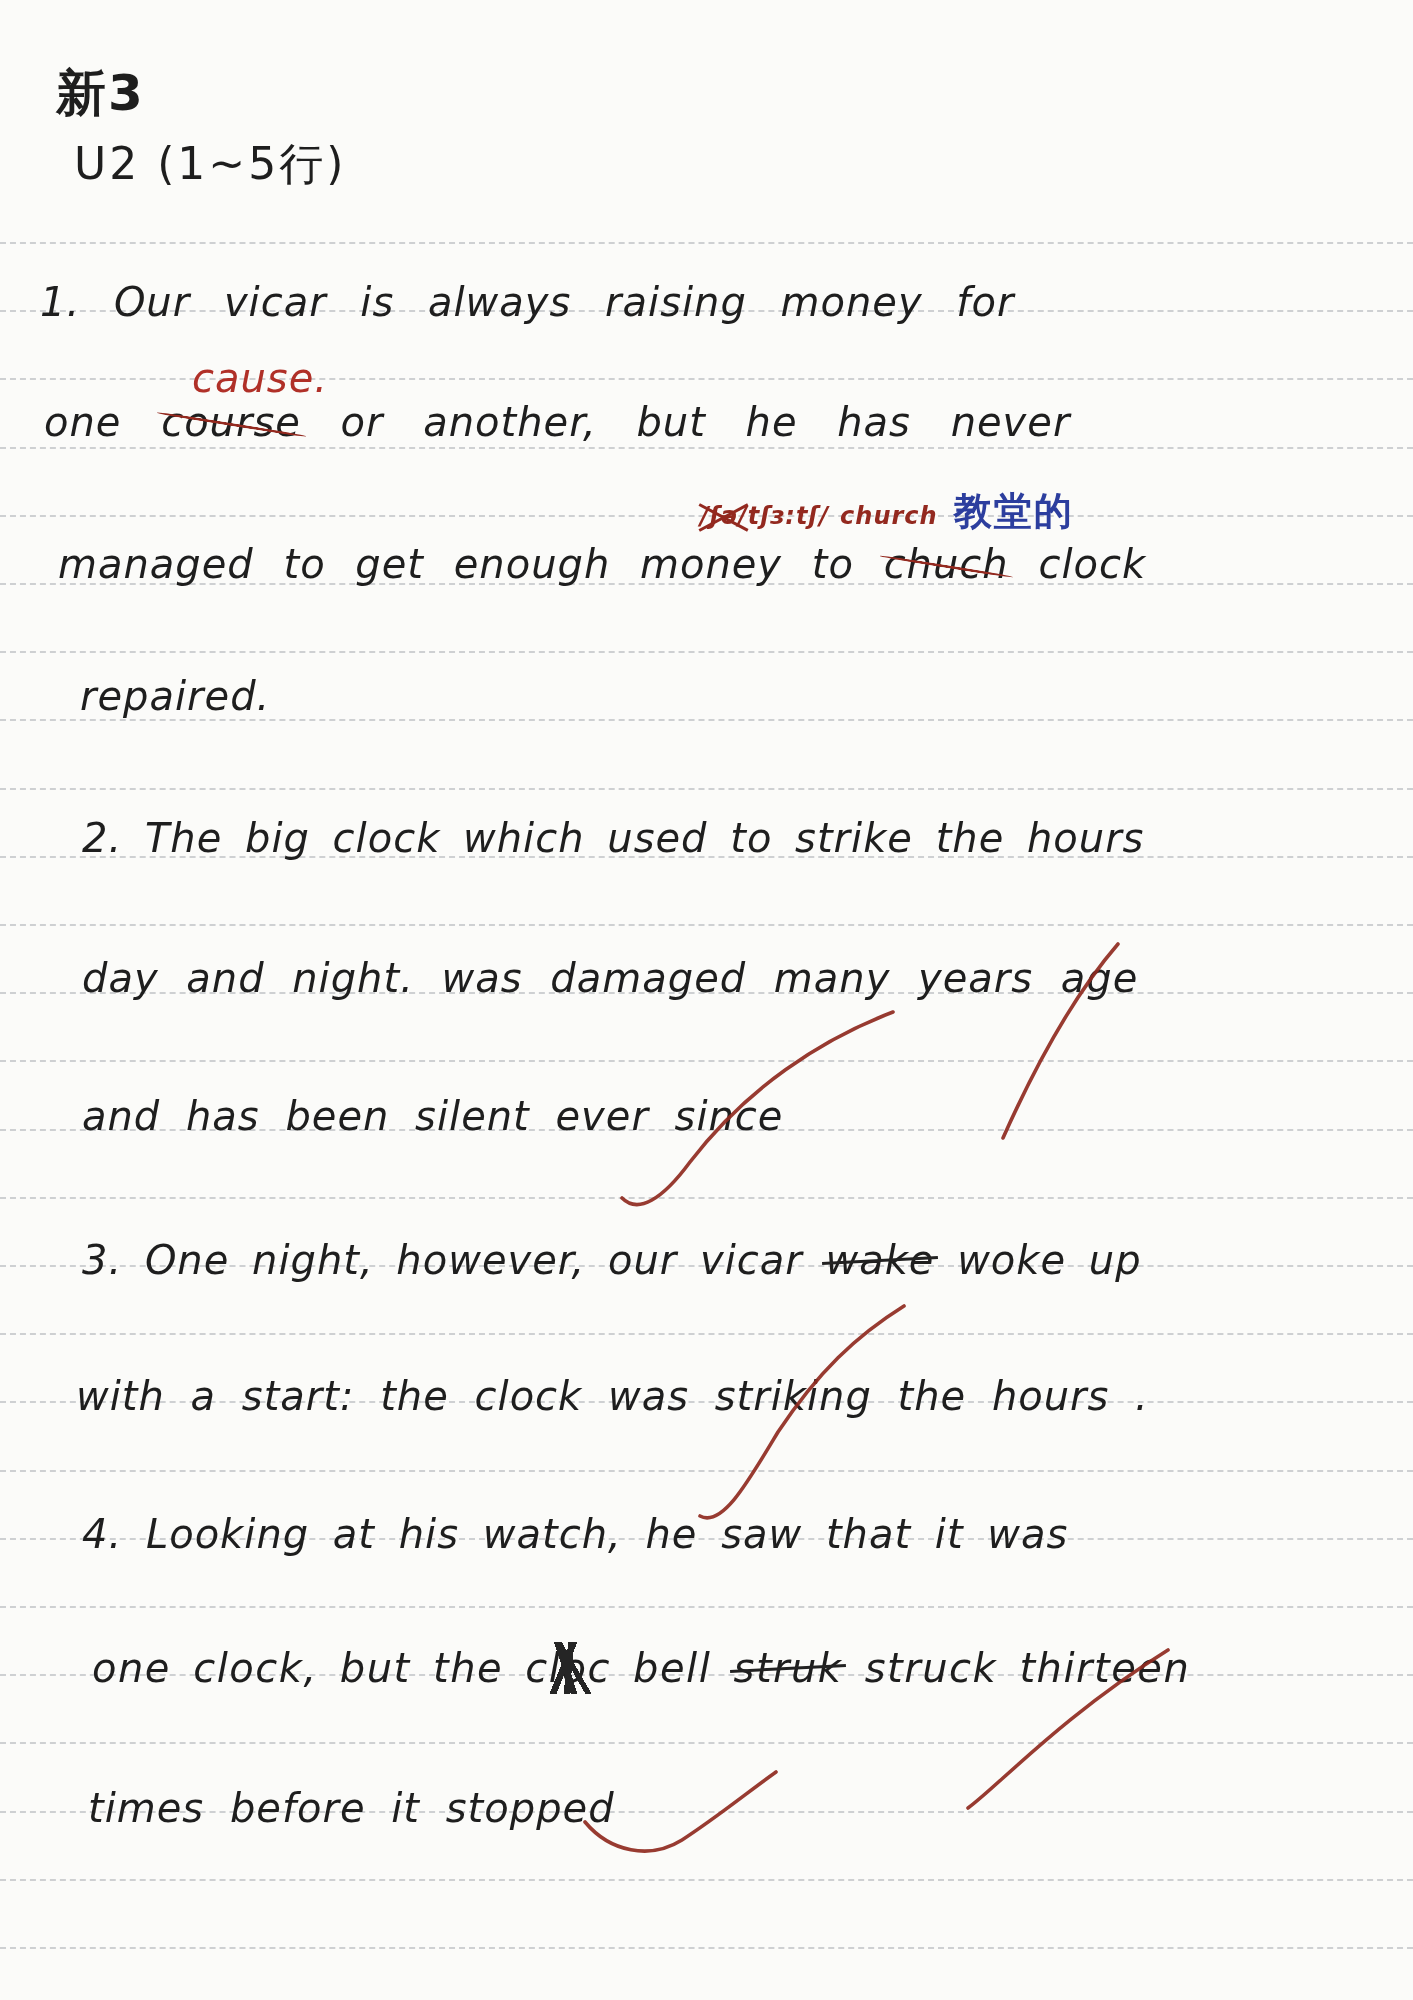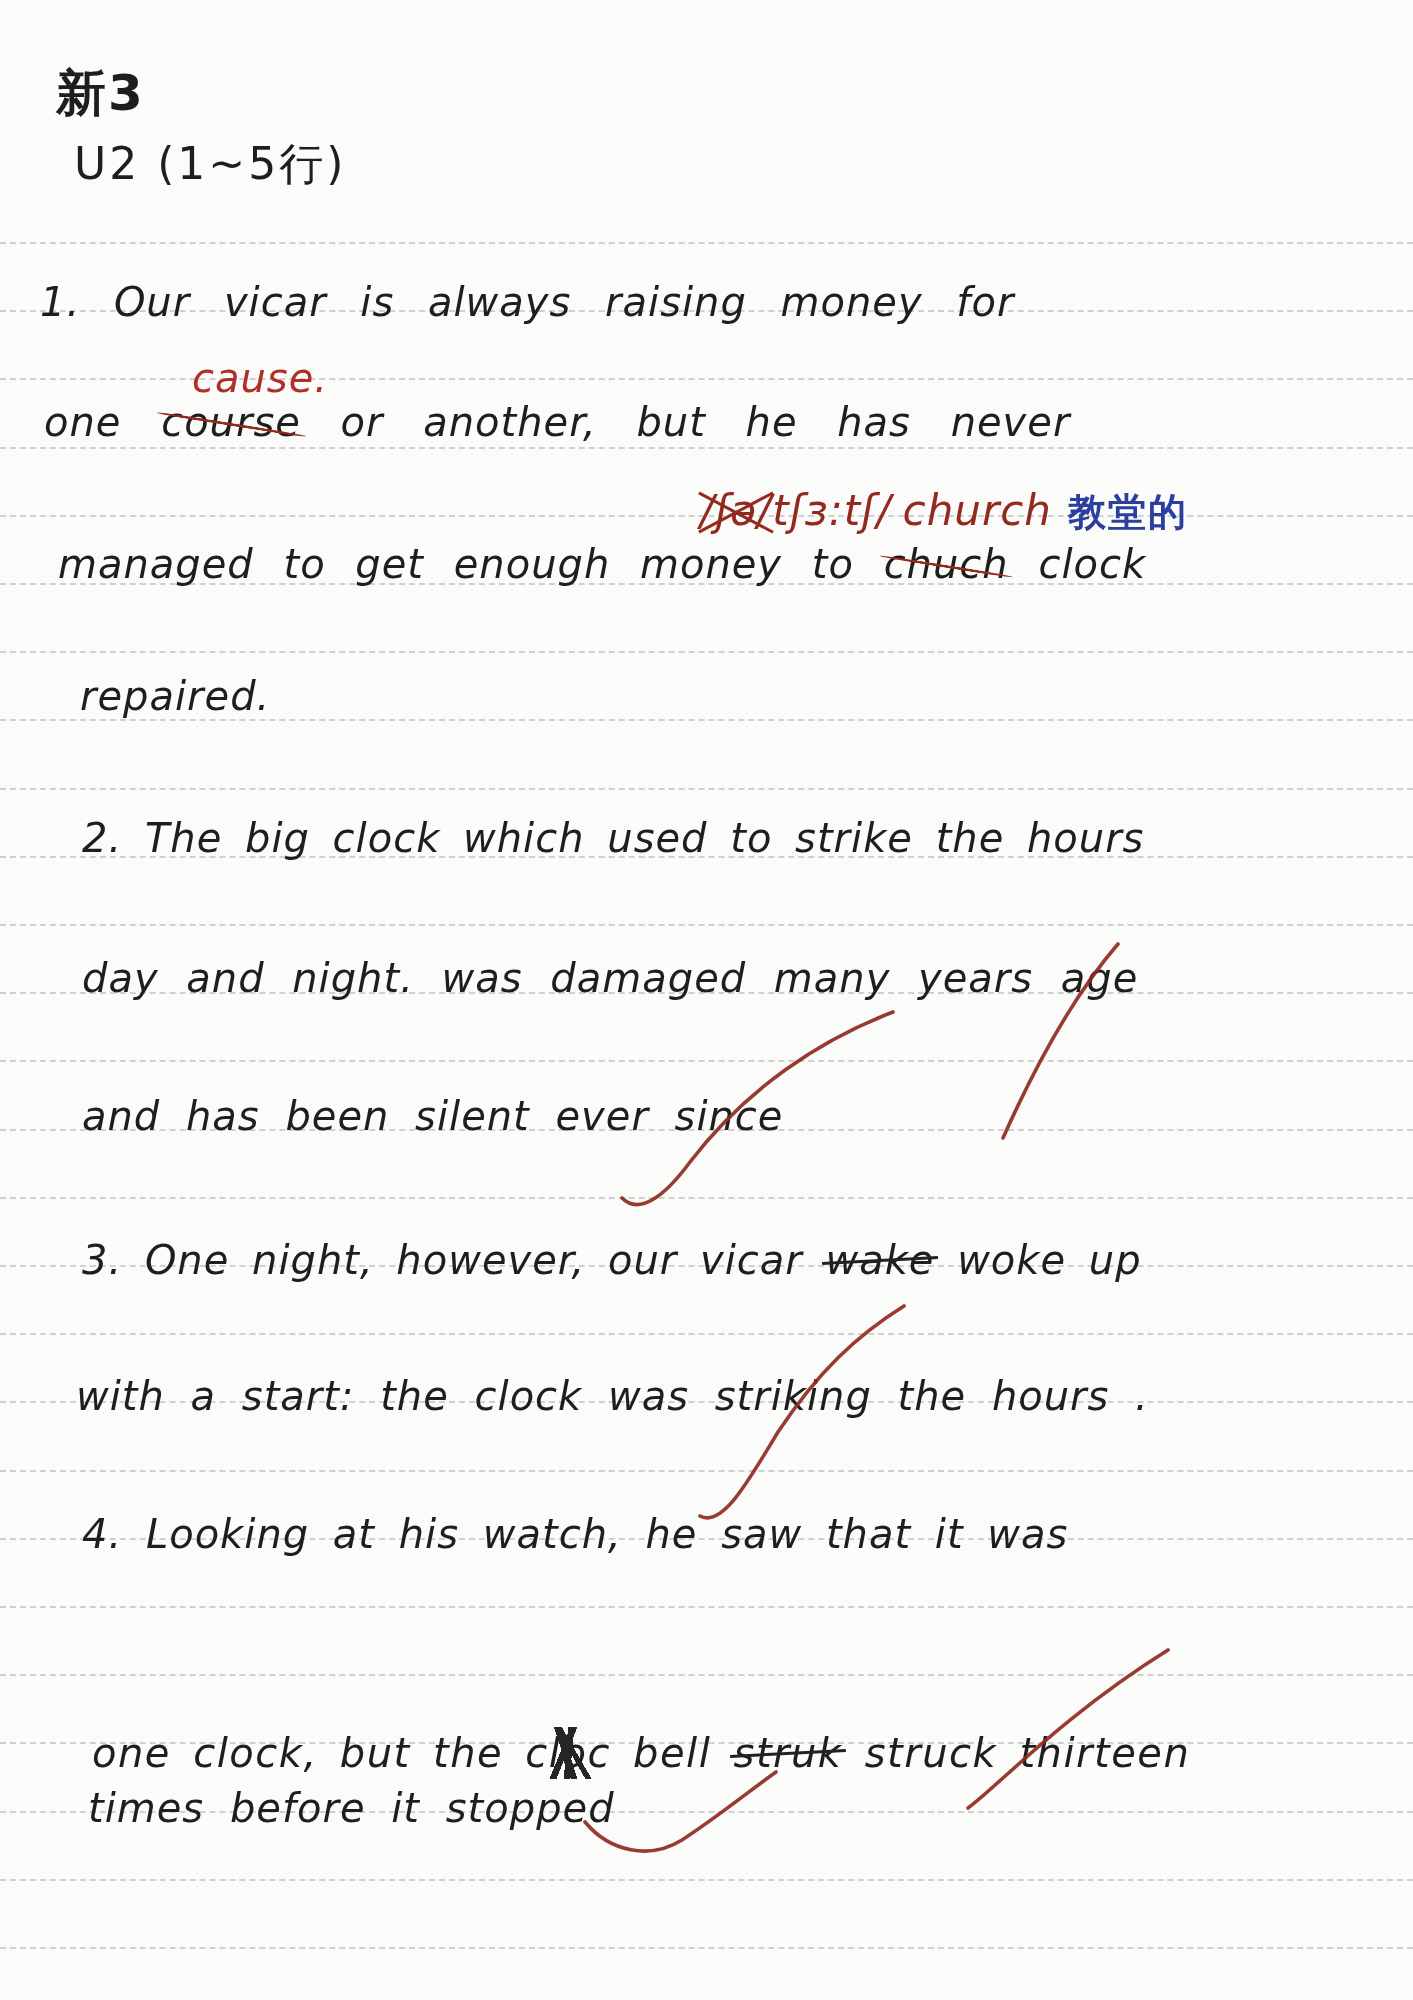--- a/index.html
+++ b/index.html
@@ -25,21 +25,21 @@
   .hand{
     position:absolute;white-space:nowrap;
     color:var(--ink);
     font-family:"DejaVu Sans",sans-serif;
     font-style:italic;
     font-size:40px;line-height:1;letter-spacing:1px;
   }
   .heading{font-size:50px;font-style:normal;font-weight:bold;letter-spacing:2px;}
   .heading2{font-size:44px;font-style:normal;letter-spacing:3px;}
   .red-note{color:var(--red2);font-size:40px;}
-  .phon{color:var(--red);font-size:42px;letter-spacing:1px;}
+  .phon{color:var(--red);font-size:24px;letter-spacing:1px;font-weight:bold;}
   .blue-gloss{color:var(--blue);font-size:38px;font-style:normal;font-weight:bold;margin-left:16px;letter-spacing:2px;}
   
   .strike-red{position:relative;display:inline-block;}
   .strike-red::after{
     content:"";position:absolute;left:-4%;right:-4%;top:52%;
     border-top:3.5px solid var(--red);
     transform:rotate(9deg);border-radius:50%;
   }
   
   .strike-black{position:relative;display:inline-block;}
@@ -119,21 +119,21 @@
   <div class="hand" style="left:82px;top:818px;word-spacing:9px;">2. The big clock which used to strike the hours</div>
   <div class="hand" style="left:82px;top:958px;word-spacing:14px;">day and night. was damaged many years age</div>
   <div class="hand" style="left:82px;top:1096px;word-spacing:12px;">and has been silent ever since</div>
 
   <div class="hand" style="left:82px;top:1240px;word-spacing:9px;"><span>3. One night, however, our vicar </span><span class="strike-black">wake</span><span> woke up</span></div>
 
   <div class="hand" style="left:76px;top:1376px;word-spacing:12px;">with a start: the clock was striking the hours .</div>
 
   <div class="hand" style="left:82px;top:1514px;word-spacing:10px;">4. Looking at his watch, he saw that it was</div>
 
-  <div class="hand" style="left:92px;top:1733px;word-spacing:8px;letter-spacing:1.5px;text-align:right;"><span>one clock, but the </span><span class="scribble">cloc</span><span> bell </span><span class="strike-black">struk</span><span> struck thirteen</span></div>
+  <div class="hand" style="left:92px;top:1648px;word-spacing:8px;letter-spacing:1.5px;text-align:right;"><span>one clock, but the </span><span class="scribble">cloc</span><span> bell </span><span class="strike-black">struk</span><span> struck thirteen</span></div>
 
   <div class="hand" style="left:88px;top:1788px;word-spacing:12px;">times before it stopped</div>
 
   <svg class="marks" width="1413" height="2000" viewBox="0 0 1413 2000">
     <g fill="none" stroke="#8f2a20" stroke-width="3.6" stroke-linecap="round" opacity="0.92">
       <path d="M1003 1138 C 1040 1055 1080 988 1118 944"></path>
       <path d="M622 1198 C 638 1214 662 1200 690 1162 C 747 1088 820 1040 893 1012"></path>
       <path d="M700 1516 C 722 1528 748 1482 778 1432 C 818 1372 856 1336 904 1306"></path>
       <path d="M968 1808 C 996 1788 1062 1716 1168 1650"></path>
       <path d="M585 1822 C 610 1852 650 1860 682 1840 C 716 1818 748 1792 776 1772"></path>

